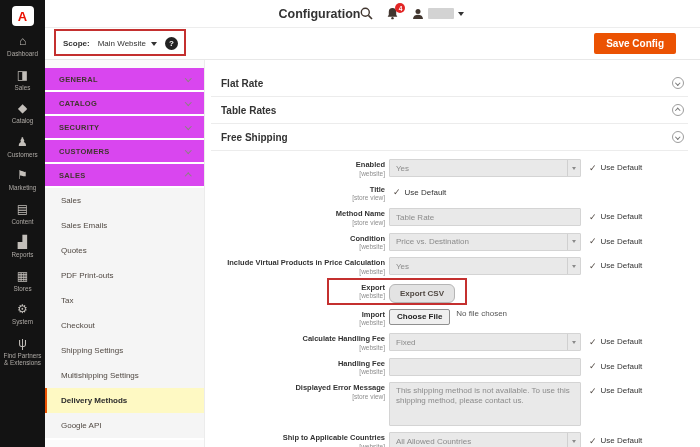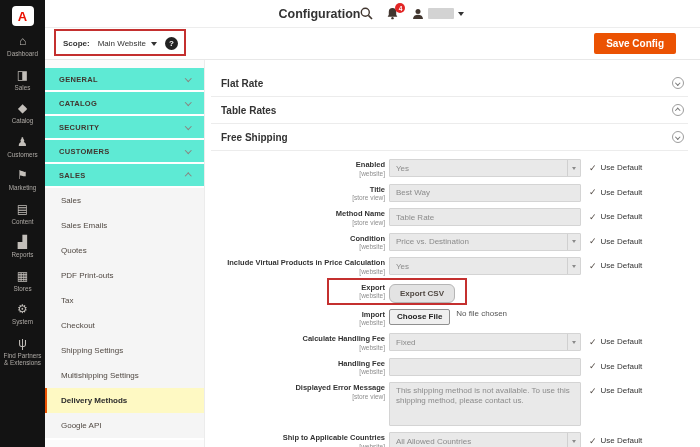--- a/index.html
+++ b/index.html
@@ -30,21 +30,21 @@
   .scope-label { font-size:8px; font-weight:bold; color:#333; }
   .scope-select { display:flex; align-items:center; gap:5px; cursor:pointer; }
   .scope-value { font-size:8px; color:#333; }
   .help-icon { width:13px; height:13px; border-radius:50%; background:#222; color:#fff; font-size:8px; font-weight:bold; display:flex; align-items:center; justify-content:center; cursor:pointer; }
   .save-btn { background:#eb5202; color:#fff; border:none; border-radius:2px; font-family:inherit; font-size:10px; font-weight:bold; padding:5px 12px; cursor:pointer; }
   .annotation { position:absolute; border:2px solid #c4302f; z-index:20; pointer-events:none; }
   .scope-annotation { left:54px; top:29px; width:132px; height:27px; }
 
   
   .subnav { position:absolute; left:45px; top:60px; width:160px; bottom:0; background:#fbfbfb; border-right:1px solid #ececec; padding-top:8px; }
-  .sec-row { height:24px; display:flex; align-items:center; justify-content:space-between; padding:0 14px; background:#5eead4; border-bottom:2px solid #fff; cursor:pointer; }
+  .sec-row { height:24px; display:flex; align-items:center; justify-content:space-between; padding:0 14px; background:#d946ef; border-bottom:2px solid #fff; cursor:pointer; }
   .sec-label { font-size:7.5px; font-weight:bold; color:#41362f; letter-spacing:.3px; }
   .chev { display:inline-block; width:4.5px; height:4.5px; border-right:1.2px solid #8a837f; border-bottom:1.2px solid #8a837f; transform:rotate(45deg); margin-top:-2px; }
   .chev.up { transform:rotate(-135deg); margin-top:2px; }
   .sub-items { background:#f5f5f5; border-bottom:2px solid #fff; }
   .sub-item { height:25px; display:flex; align-items:center; padding:0 14px; font-size:8px; color:#514943; cursor:pointer; border-left:2px solid transparent; }
   .sub-item.active { background:#fef9c3; border-left:2px solid #eb5202; font-weight:bold; color:#2b2b2b; }
 
   
   .main { position:absolute; left:205px; top:60px; right:0; bottom:0; background:#fff; padding:10px 12px 0 6px; overflow:hidden; }
   .section-row { height:27px; display:flex; align-items:center; justify-content:space-between; border-bottom:1px solid #ececec; padding:0 4px 0 10px; cursor:pointer; }
@@ -240,25 +240,20 @@
         <span class="checkmark">✓</span>
         <span class="ud-label">Use Default</span>
       </div>
     </div>
 
     <div class="frow">
       <div class="flabel">
           <span class="fname">Title</span>
           <span class="fscope">[store view]</span>
         </div>
-      <div class="fctrl">
-        <div class="control">
-            <span>Best Way</span>
-          </div>
-      </div>
       <div class="fdefault">
         <span class="checkmark">✓</span>
         <span class="ud-label">Use Default</span>
       </div>
     </div>
 
     <div class="frow">
       <div class="flabel">
           <span class="fname">Method Name</span>
           <span class="fscope">[store view]</span>

